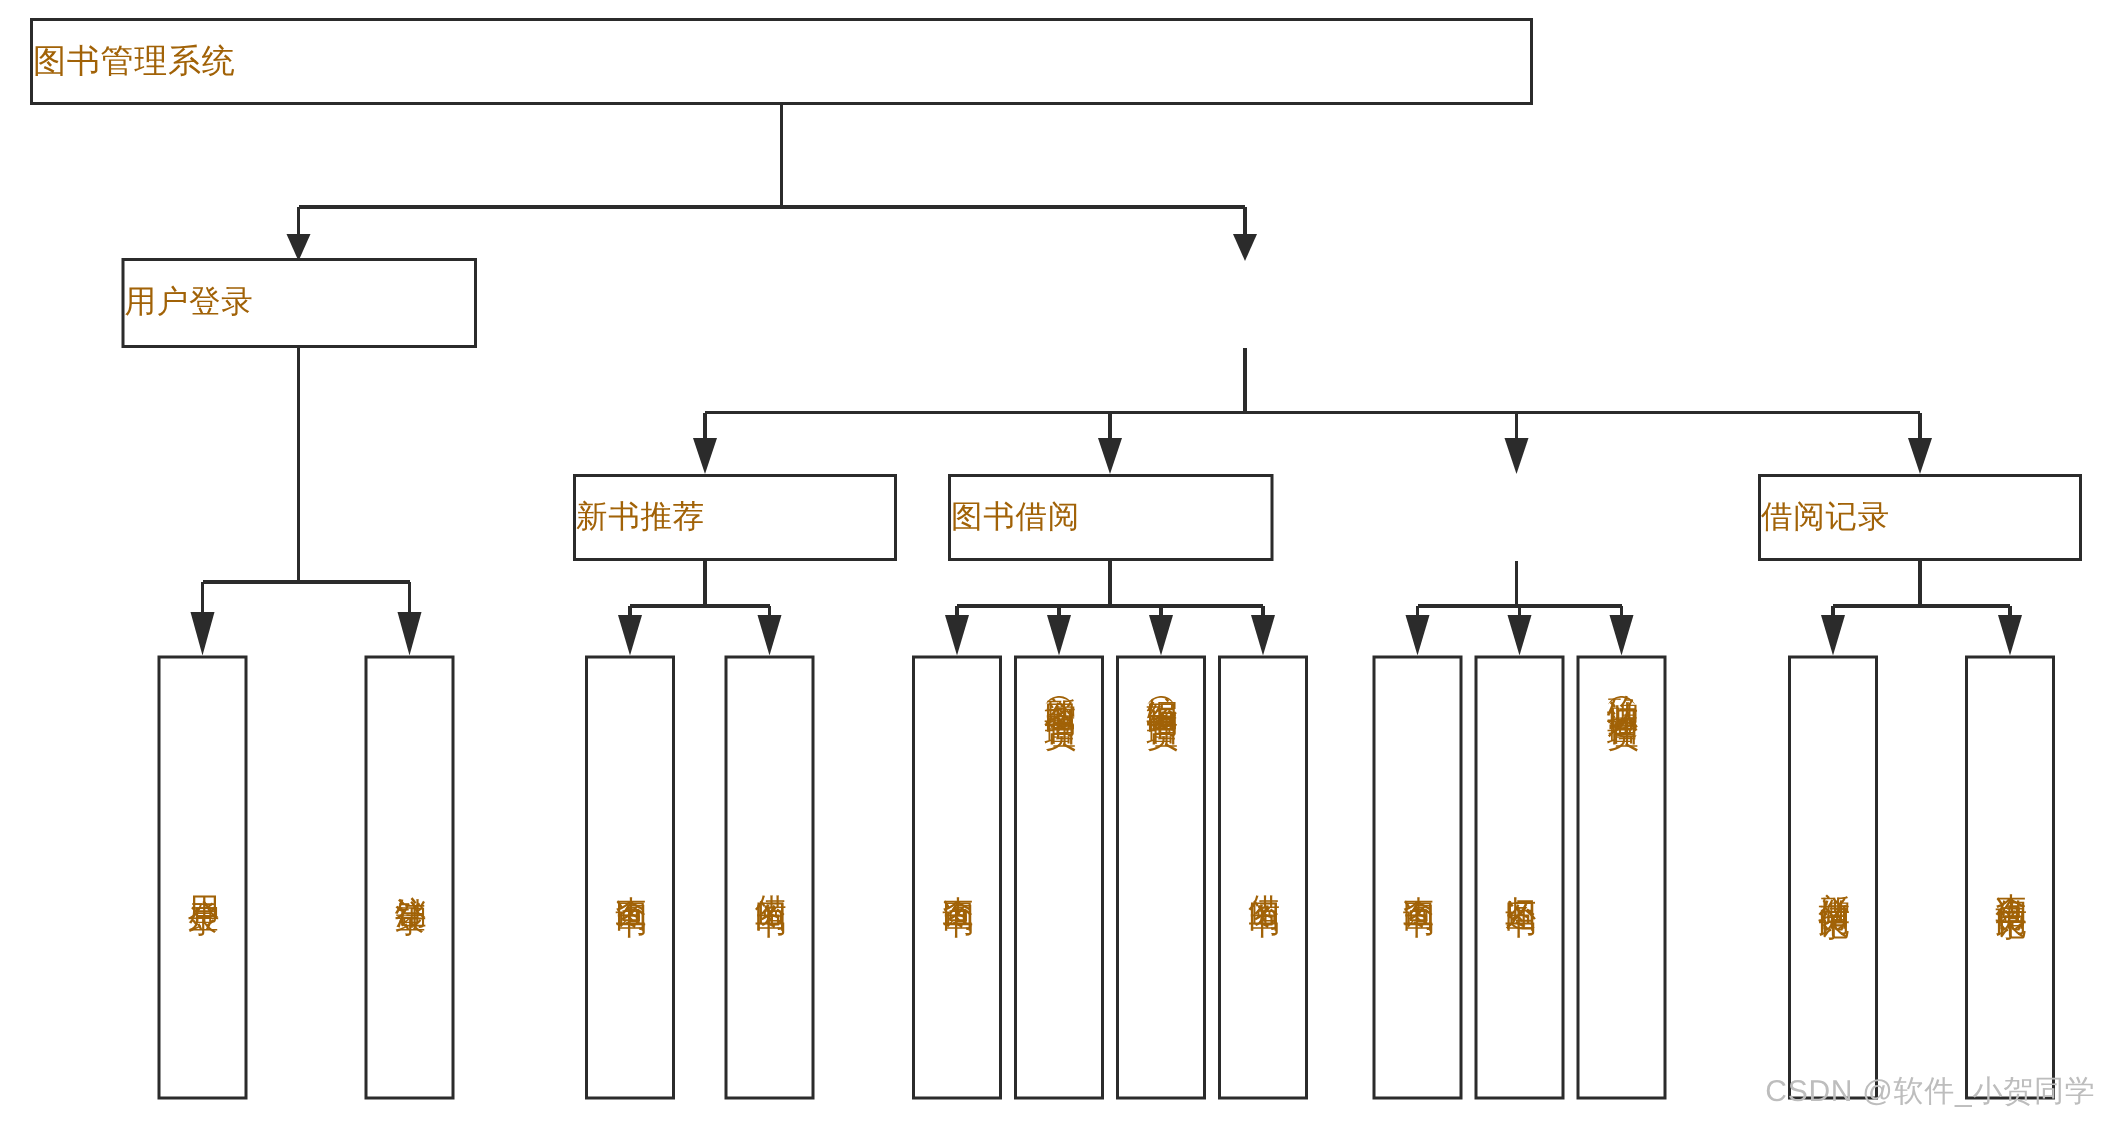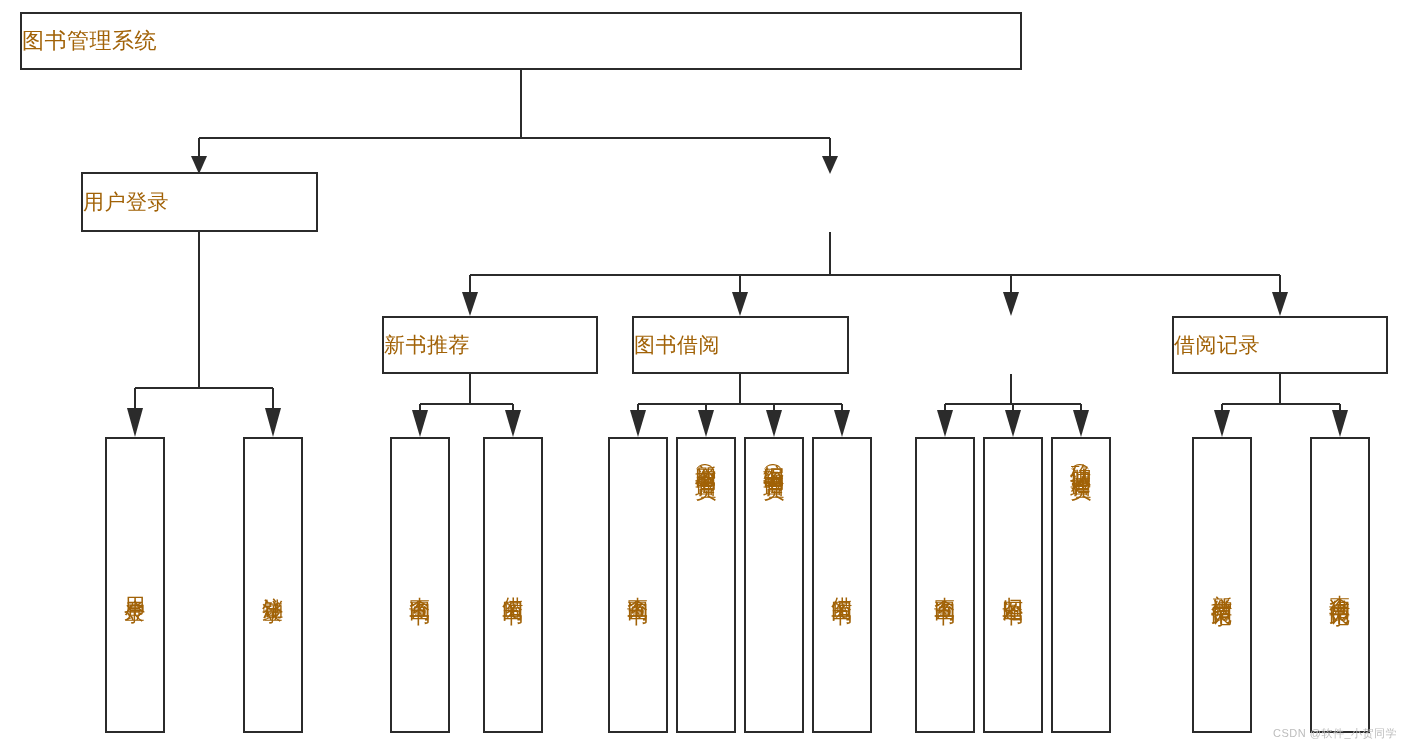--- a/index.html
+++ b/index.html
@@ -76,21 +76,21 @@
   }
   .node.vert.centered {
     align-items: center;
     padding-top: 0;
   }
   
   #watermark {
     position: absolute;
     right: 8px;
     bottom: 6px;
-    font-size: 11px;
+    font-size: 20px;
     color: #bdbdbd;
     letter-spacing: 0.5px;
     white-space: nowrap;
     user-select: none;
   }
 </style>
 </head>
 <body>
 
 <div id="canvas">

